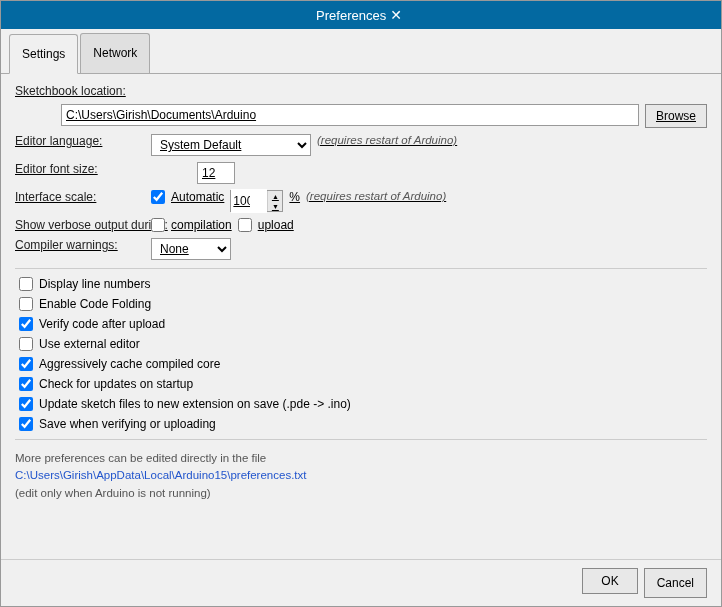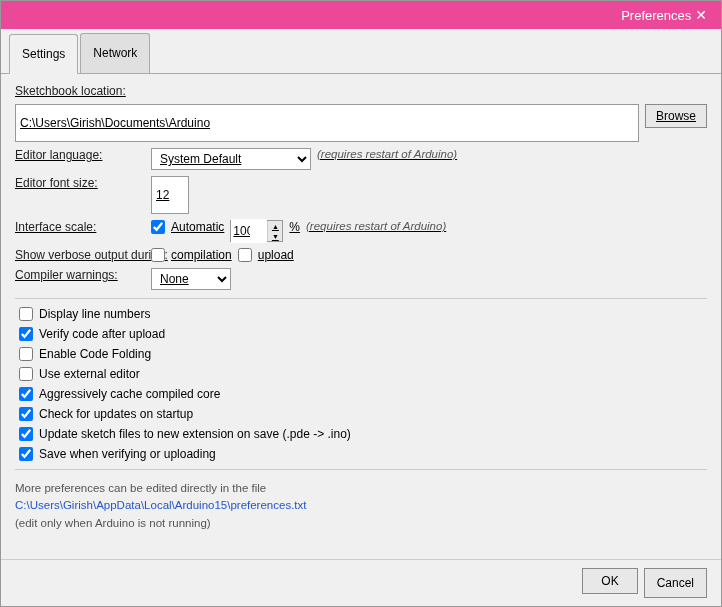--- a/index.html
+++ b/index.html
@@ -17,25 +17,25 @@
     .window {
       width: 722px;
       height: 607px;
       background: #f0f0f0;
       border: 1px solid #999;
       display: flex;
       flex-direction: column;
       box-shadow: 2px 2px 8px rgba(0,0,0,0.4);
     }
     .title-bar {
-      background: #ec4899;
+      background: #0369a1;
       color: white;
       padding: 6px 10px;
       display: flex;
-      justify-content: flex-end;
+      justify-content: center;
       align-items: center;
       font-size: 13px;
       font-weight: normal;
     }
     .title-bar-close {
       cursor: pointer;
       font-size: 14px;
       color: white;
       background: none;
       border: none;
@@ -84,21 +84,22 @@
     }
     .label-left {
       width: 130px;
       text-align: left;
     }
     input[type="text"] {
       border: 1px solid #999;
       background: white;
       padding: 2px 4px;
       font-size: 12px;
-      height: 38px;
+      height: 22px;
+      margin-left: 46px;
     }
     .sketchbook-input {
       flex: 1;
       height: 22px;
     }
     .btn {
       padding: 3px 10px;
       border: 1px solid #888;
       background: #e8e8e8;
       cursor: pointer;
@@ -307,26 +308,26 @@
       </select>
     </div>
 
     <hr class="divider">
 
     <div class="checkbox-row">
       <input type="checkbox" id="cb-display-lines" style="">
       <label for="cb-display-lines">Display line numbers</label>
     </div>
     <div class="checkbox-row">
+      <input type="checkbox" id="cb-code-fold" style="">
+      <label for="cb-code-fold">Enable Code Folding</label>
+    </div>
+    <div class="checkbox-row">
       <input type="checkbox" checked="" id="cb-verify" style="">
       <label for="cb-verify">Verify code after upload</label>
-    </div>
-    <div class="checkbox-row">
-      <input type="checkbox" id="cb-code-fold" style="">
-      <label for="cb-code-fold">Enable Code Folding</label>
     </div>
     <div class="checkbox-row">
       <input type="checkbox" id="cb-ext-editor" style="">
       <label for="cb-ext-editor">Use external editor</label>
     </div>
     <div class="checkbox-row">
       <input type="checkbox" checked="" id="cb-cache" style="">
       <label for="cb-cache">Aggressively cache compiled core</label>
     </div>
     <div class="checkbox-row">

